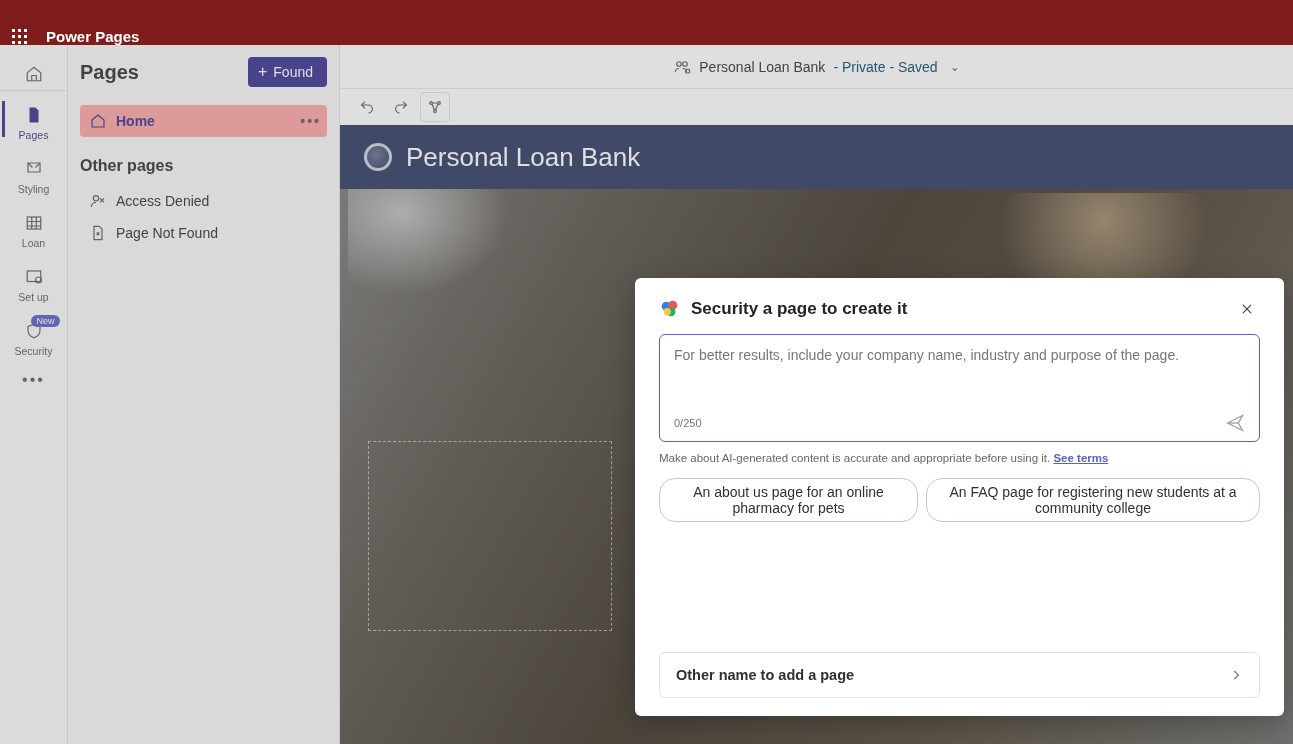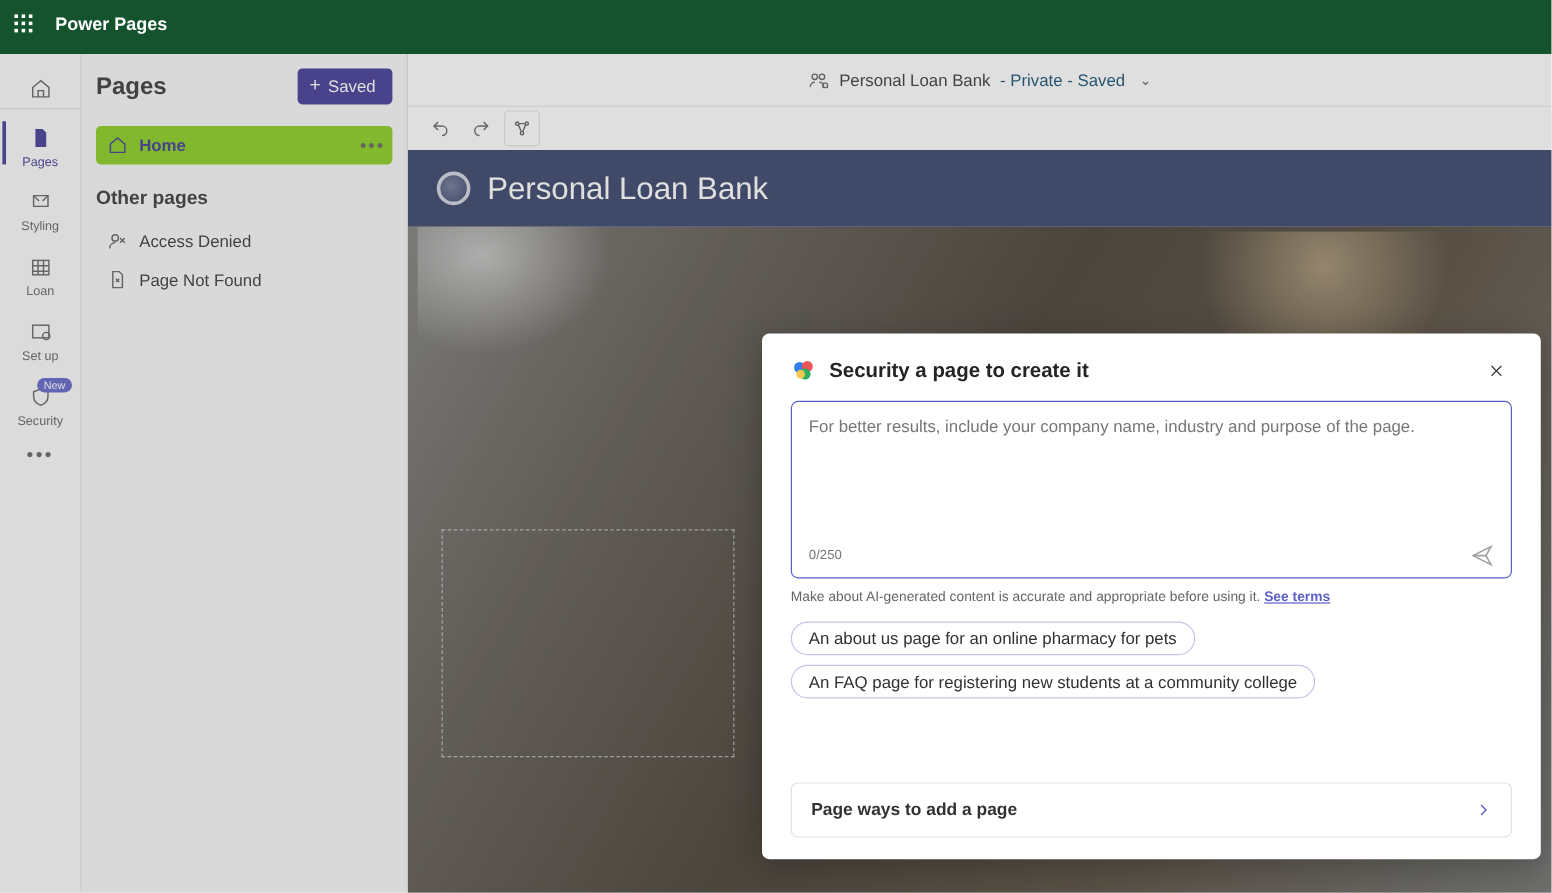--- a/index.html
+++ b/index.html
@@ -1,19 +1,19 @@
 <!DOCTYPE html>
 <html><head>
 <meta charset="utf-8">
 <style>
   * { margin: 0; padding: 0; box-sizing: border-box; font-family: 'Segoe UI', Tahoma, sans-serif; }
   body { width: 1293px; height: 744px; overflow: hidden; background: #f5f5f5; position: relative; }
 
   
-  .app-bar { height: 45px; background: #14532d; display: flex; align-items: flex-start; padding: 12px 12px; color: #fff; }
+  .app-bar { height: 45px; background: #7f1d1d; display: flex; align-items: flex-end; padding: 0 12px; color: #fff; }
   .waffle { width: 16px; height: 16px; display: grid; grid-template-columns: repeat(3,1fr); grid-template-rows: repeat(3,1fr); gap: 2px; margin-right: 18px; }
   .waffle span { background: #fff; width: 3px; height: 3px; }
   .app-title { font-size: 15px; font-weight: 600; }
 
   
   .main-area { display: flex; height: calc(744px - 45px); position: relative; }
 
   
   .rail { width: 68px; background: #fafafa; border-right: 1px solid #e1e1e1; display: flex; flex-direction: column; align-items: center; padding-top: 12px; }
   .rail-home { width: 100%; height: 34px; display:flex; align-items:center; justify-content:center; color:#605e5c; border-bottom: 1px solid #e1e1e1; margin-bottom:6px;}
@@ -25,21 +25,21 @@
   .rail-more { margin-top:4px; font-size:16px; letter-spacing:2px; color:#605e5c;}
 
   
   .left-panel { width: 272px; background:#f7f7f7; border-right:1px solid #e1e1e1; padding: 12px 12px 0 12px; }
   .lp-header { display:flex; align-items:center; justify-content:space-between; margin-bottom:18px; }
   .lp-title { font-size:20px; font-weight:600; color:#323130; }
   .page-btn { background:#3b3391; color:#fff; border:none; padding:7px 14px 7px 10px; border-radius:4px; font-size:14px; display:flex; align-items:center; gap:6px; cursor:pointer; }
   .page-btn .plus { font-size:16px; line-height:14px; }
   .section-label { font-size:16px; font-weight:600; color:#323130; margin: 6px 0 10px 0; }
   .nav-item { display:flex; align-items:center; gap:10px; padding:8px 10px; border-radius:4px; font-size:14px; color:#323130; cursor:pointer; position:relative;}
-  .nav-item.sel { background:#84cc16; color:#3b3391; font-weight:600;}
+  .nav-item.sel { background:#fca5a5; color:#3b3391; font-weight:600;}
   .nav-item .dots { position:absolute; right:6px; color:#605e5c; letter-spacing:2px; }
   .nav-item .nicon { width:16px; height:16px; color:#605e5c; display:flex; align-items:center; justify-content:center;}
   .nav-item.sel .nicon { color:#3b3391; }
 
   
   .canvas { flex:1; display:flex; flex-direction:column; background:#fff; position:relative; }
   .crumb-bar { height: 44px; display:flex; align-items:center; justify-content:center; border-bottom:1px solid #e8e8e8; background:#fff; }
   .crumb-center { display:flex; align-items:center; gap:8px; font-size:14px; color:#323130;}
   .crumb-status { color:#0c4a6e; }
   .crumb-icon { width:18px; height:18px; color:#605e5c; display:flex; align-items:center;}
@@ -61,29 +61,29 @@
   .scrim { position:absolute; inset:0; background:rgba(120,120,120,0.24); pointer-events:none; }
   .app-bar, .copilot-panel { position:relative; z-index:5; }
 
   
   .copilot-panel { position:absolute; top:278px; left:635px; width:649px; height:438px; background:#fff; border-radius:6px; box-shadow:0 8px 28px rgba(0,0,0,0.25); padding:20px 24px 18px 24px; display:flex; flex-direction:column; }
   .cp-header { display:flex; align-items:center; justify-content:space-between; margin-bottom:14px;}
   .cp-title-wrap { display:flex; align-items:center; gap:10px;}
   .cp-logo-icon { width:22px; height:22px; }
   .cp-title { font-size:17px; font-weight:600; color:#242424;}
   .cp-close { width:20px; height:20px; color:#424242; cursor:pointer; background:none; border:none; font-size:16px; line-height:16px;}
-  .cp-input-wrap { border:1.5px solid #5b5fc7; border-radius:6px; padding:12px 14px 8px 14px; height:148px; display:flex; flex-direction:column; justify-content:space-between; }
+  .cp-input-wrap { border:1.5px solid #5b5fc7; border-radius:6px; padding:12px 14px 8px 14px; height:108px; display:flex; flex-direction:column; justify-content:space-between; }
   .cp-input { border:none; outline:none; resize:none; width:100%; font-size:14px; color:#323130; font-family:inherit;}
   .cp-input::placeholder{ color:#767676;}
   .cp-bottom-row { display:flex; align-items:center; justify-content:space-between;}
   .cp-counter { font-size:11px; color:#767676;}
   .cp-send { color:#a0a0a0; background:none; border:none; cursor:pointer; font-size:18px; transform: rotate(0deg);}
   .cp-disclaimer { font-size:11.5px; color:#666; margin-top:10px;}
   .cp-disclaimer a { color:#5b5fc7; text-decoration:underline; cursor:pointer;font-weight:bold;}
-  .chips { margin-top:14px; display:flex; flex-direction:column; gap:8px; align-items:flex-start;}
+  .chips { margin-top:14px; display:flex; flex-direction:row; gap:8px; align-items:flex-start;}
   .chip { border:1px solid #c2c6e8; color:#323130; background:#fff; border-radius:16px; padding:5px 14px; font-size:14px; cursor:pointer;}
   .cp-spacer { flex:1; }
   .cp-other { border:1px solid #e1e1e1; border-radius:6px; padding:14px 16px; display:flex; align-items:center; justify-content:space-between; font-size:14.5px; font-weight:600; color:#323130; cursor:pointer;}
   .cp-other .arrow { color:#5b5fc7; font-size:14px;}
 
   svg { display:block; }
 </style>
 </head>
 <body>
 
@@ -156,21 +156,21 @@
       <span>Security</span>
     </div>
     <div class="rail-more">•••</div>
   </div>
 
   <div class="left-panel">
     <div class="lp-header">
       <div class="lp-title">Pages</div>
       <button class="page-btn">
         <span class="plus">+</span>
-        <span>Saved</span>
+        <span>Found</span>
       </button>
     </div>
     <div class="nav-item sel">
       <span class="nicon">
         <svg width="16" height="16" viewBox="0 0 24 24" fill="none" stroke="currentColor" stroke-width="1.8">
             <path d="M3 10.5 12 3l9 7.5V21H3z"></path>
           </svg>
       </span>
       <span>Home</span>
       <span class="dots">•••</span>
@@ -287,20 +287,20 @@
   </div>
 
   <div class="chips">
     <button class="chip">An about us page for an online pharmacy for pets</button>
     <button class="chip">An FAQ page for registering new students at a community college</button>
   </div>
 
   <div class="cp-spacer"></div>
 
   <div class="cp-other">
-    <span>Page ways to add a page</span>
+    <span>Other name to add a page</span>
     <span class="arrow">
       <svg width="14" height="14" viewBox="0 0 24 24" fill="none" stroke="currentColor" stroke-width="2">
           <path d="M9 5l7 7-7 7"></path>
         </svg>
     </span>
   </div>
 </div>
 
 </body></html>

